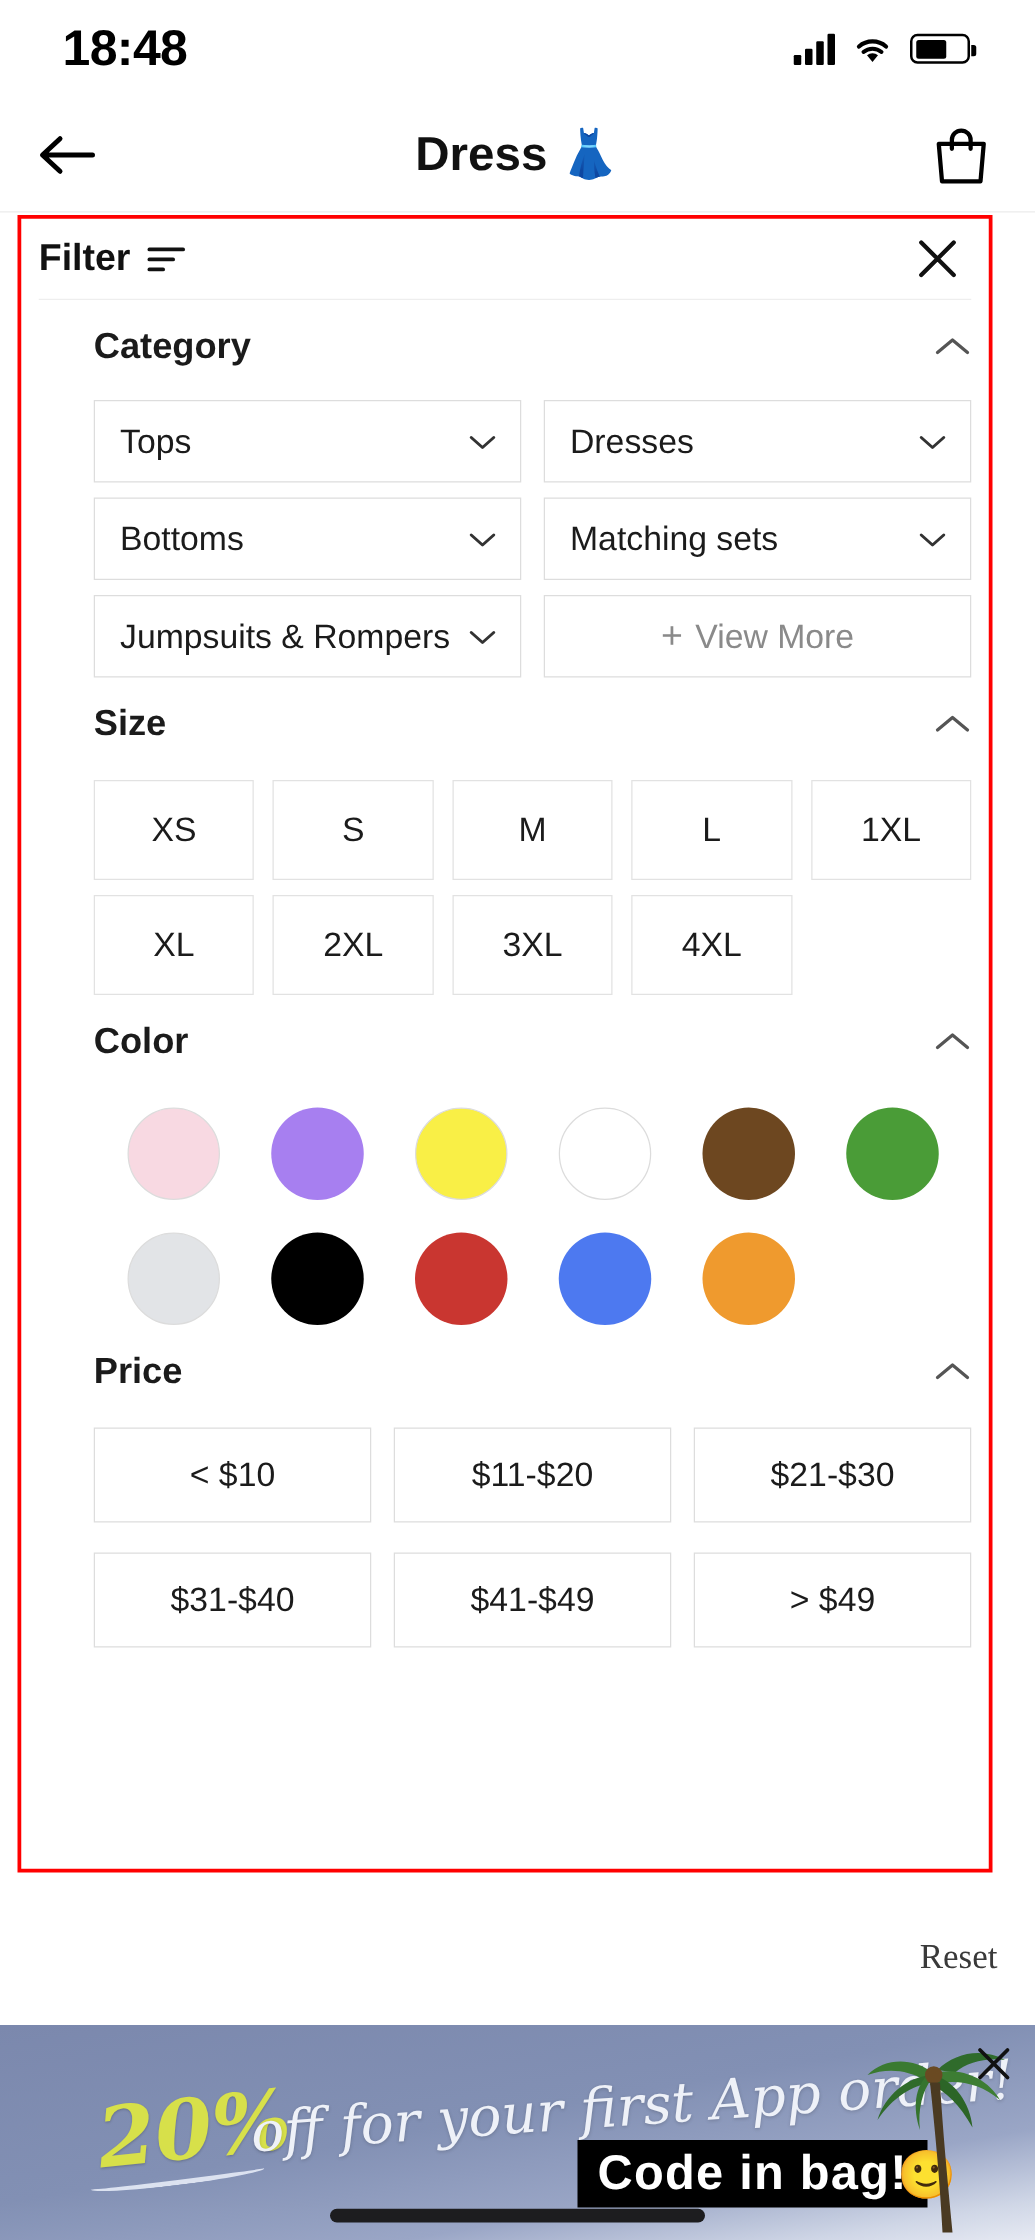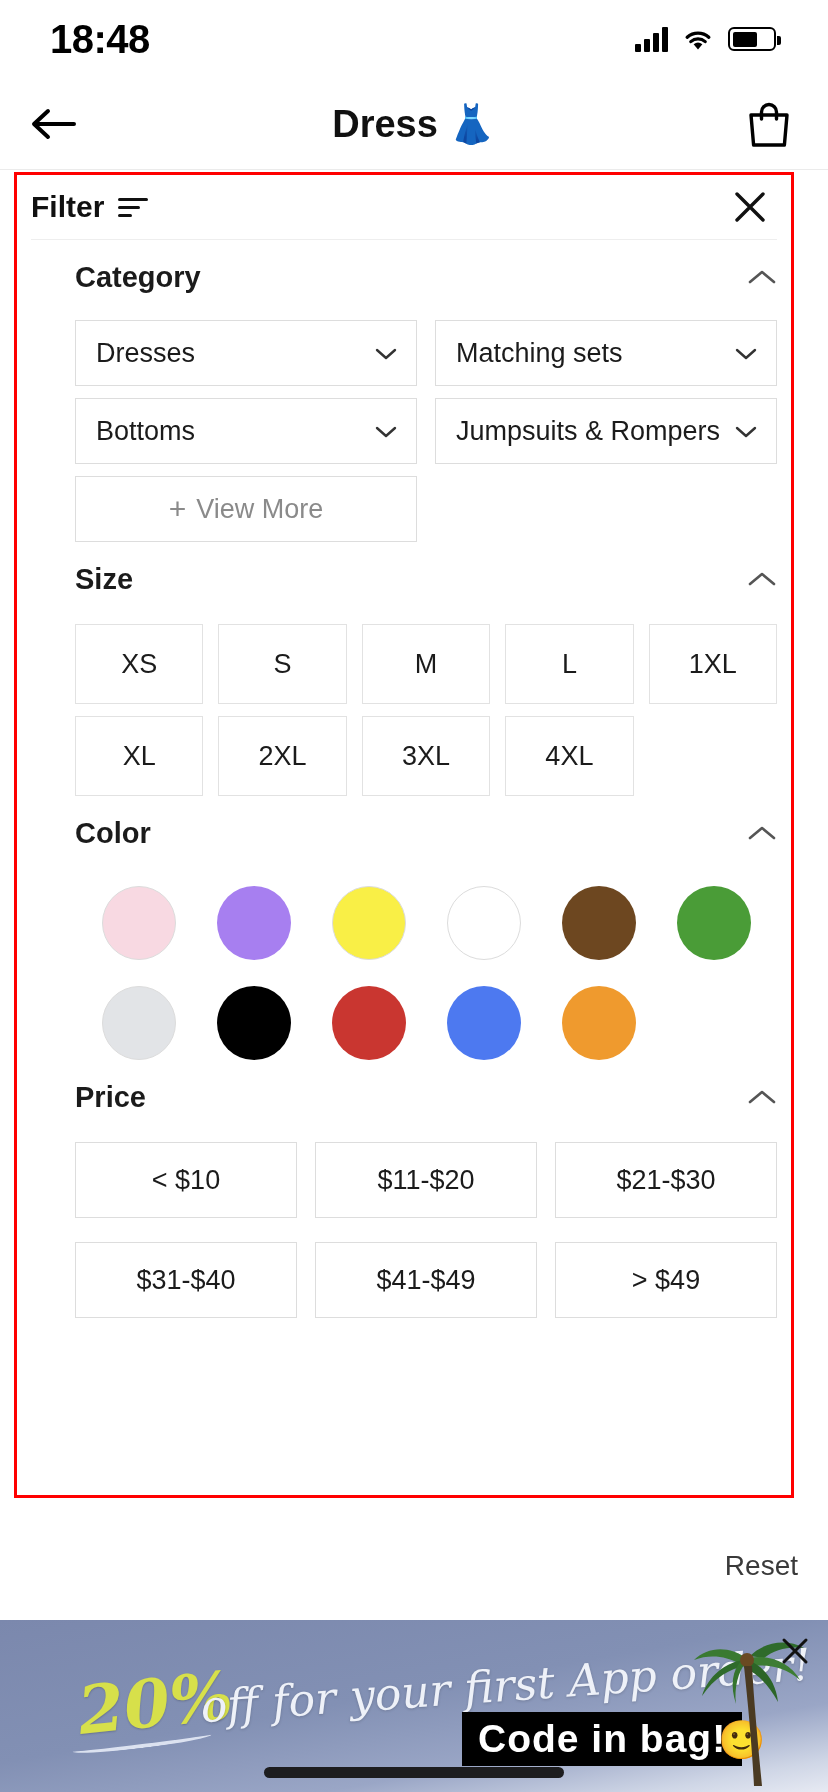--- a/index.html
+++ b/index.html
@@ -120,21 +120,21 @@
     display:flex; align-items:center; justify-content:center;
     font-size:27px; color:#1b1b1b;
   }
 
   
   .footer-actions {
     position:absolute; top:1512px; left:0; width:828px; height:108px;
     display:flex; align-items:center; justify-content:flex-end; gap:34px;
     padding-right:30px; background:#fff;
   }
-  .reset-btn { font-size:28px; color:#3a3a3a; background:none; border:none; font-family:Liberation Sans, sans-serif; }
+  .reset-btn { font-size:28px; color:#3a3a3a; background:none; border:none; font-family:Liberation Serif, serif; }
   .results-btn {
     background:#000; color:#fff; border:none; font-family:inherit;
     font-size:29px; font-weight:bold;
     width:228px; height:68px;
   }
 
   
   .banner {
     position:absolute; top:1620px; left:0; width:828px; height:172px;
     overflow:hidden;
@@ -230,33 +230,39 @@
 
       <div class="section-head">
         <div class="section-title">Category</div>
         <svg class="chev-up" viewBox="0 0 30 18">
           <path d="M3 14 15 4l12 10" stroke="#555" stroke-width="2.6" fill="none" stroke-linecap="round" stroke-linejoin="round"></path>
         </svg>
       </div>
 
       <div class="cat-grid">
         <div class="cat-cell">
+          <span class="cat-label">Tops</span>
+          <svg class="cat-chev" viewBox="0 0 24 14">
+            <path d="M3 4l9 8 9-8" stroke="#333" stroke-width="2.4" fill="none" stroke-linecap="round" stroke-linejoin="round"></path>
+          </svg>
+        </div>
+        <div class="cat-cell">
           <span class="cat-label">Dresses</span>
           <svg class="cat-chev" viewBox="0 0 24 14">
             <path d="M3 4l9 8 9-8" stroke="#333" stroke-width="2.4" fill="none" stroke-linecap="round" stroke-linejoin="round"></path>
           </svg>
         </div>
         <div class="cat-cell">
+          <span class="cat-label">Bottoms</span>
+          <svg class="cat-chev" viewBox="0 0 24 14">
+            <path d="M3 4l9 8 9-8" stroke="#333" stroke-width="2.4" fill="none" stroke-linecap="round" stroke-linejoin="round"></path>
+          </svg>
+        </div>
+        <div class="cat-cell">
           <span class="cat-label">Matching sets</span>
-          <svg class="cat-chev" viewBox="0 0 24 14">
-            <path d="M3 4l9 8 9-8" stroke="#333" stroke-width="2.4" fill="none" stroke-linecap="round" stroke-linejoin="round"></path>
-          </svg>
-        </div>
-        <div class="cat-cell">
-          <span class="cat-label">Bottoms</span>
           <svg class="cat-chev" viewBox="0 0 24 14">
             <path d="M3 4l9 8 9-8" stroke="#333" stroke-width="2.4" fill="none" stroke-linecap="round" stroke-linejoin="round"></path>
           </svg>
         </div>
         <div class="cat-cell">
           <span class="cat-label">Jumpsuits &amp; Rompers</span>
           <svg class="cat-chev" viewBox="0 0 24 14">
             <path d="M3 4l9 8 9-8" stroke="#333" stroke-width="2.4" fill="none" stroke-linecap="round" stroke-linejoin="round"></path>
           </svg>
         </div>

